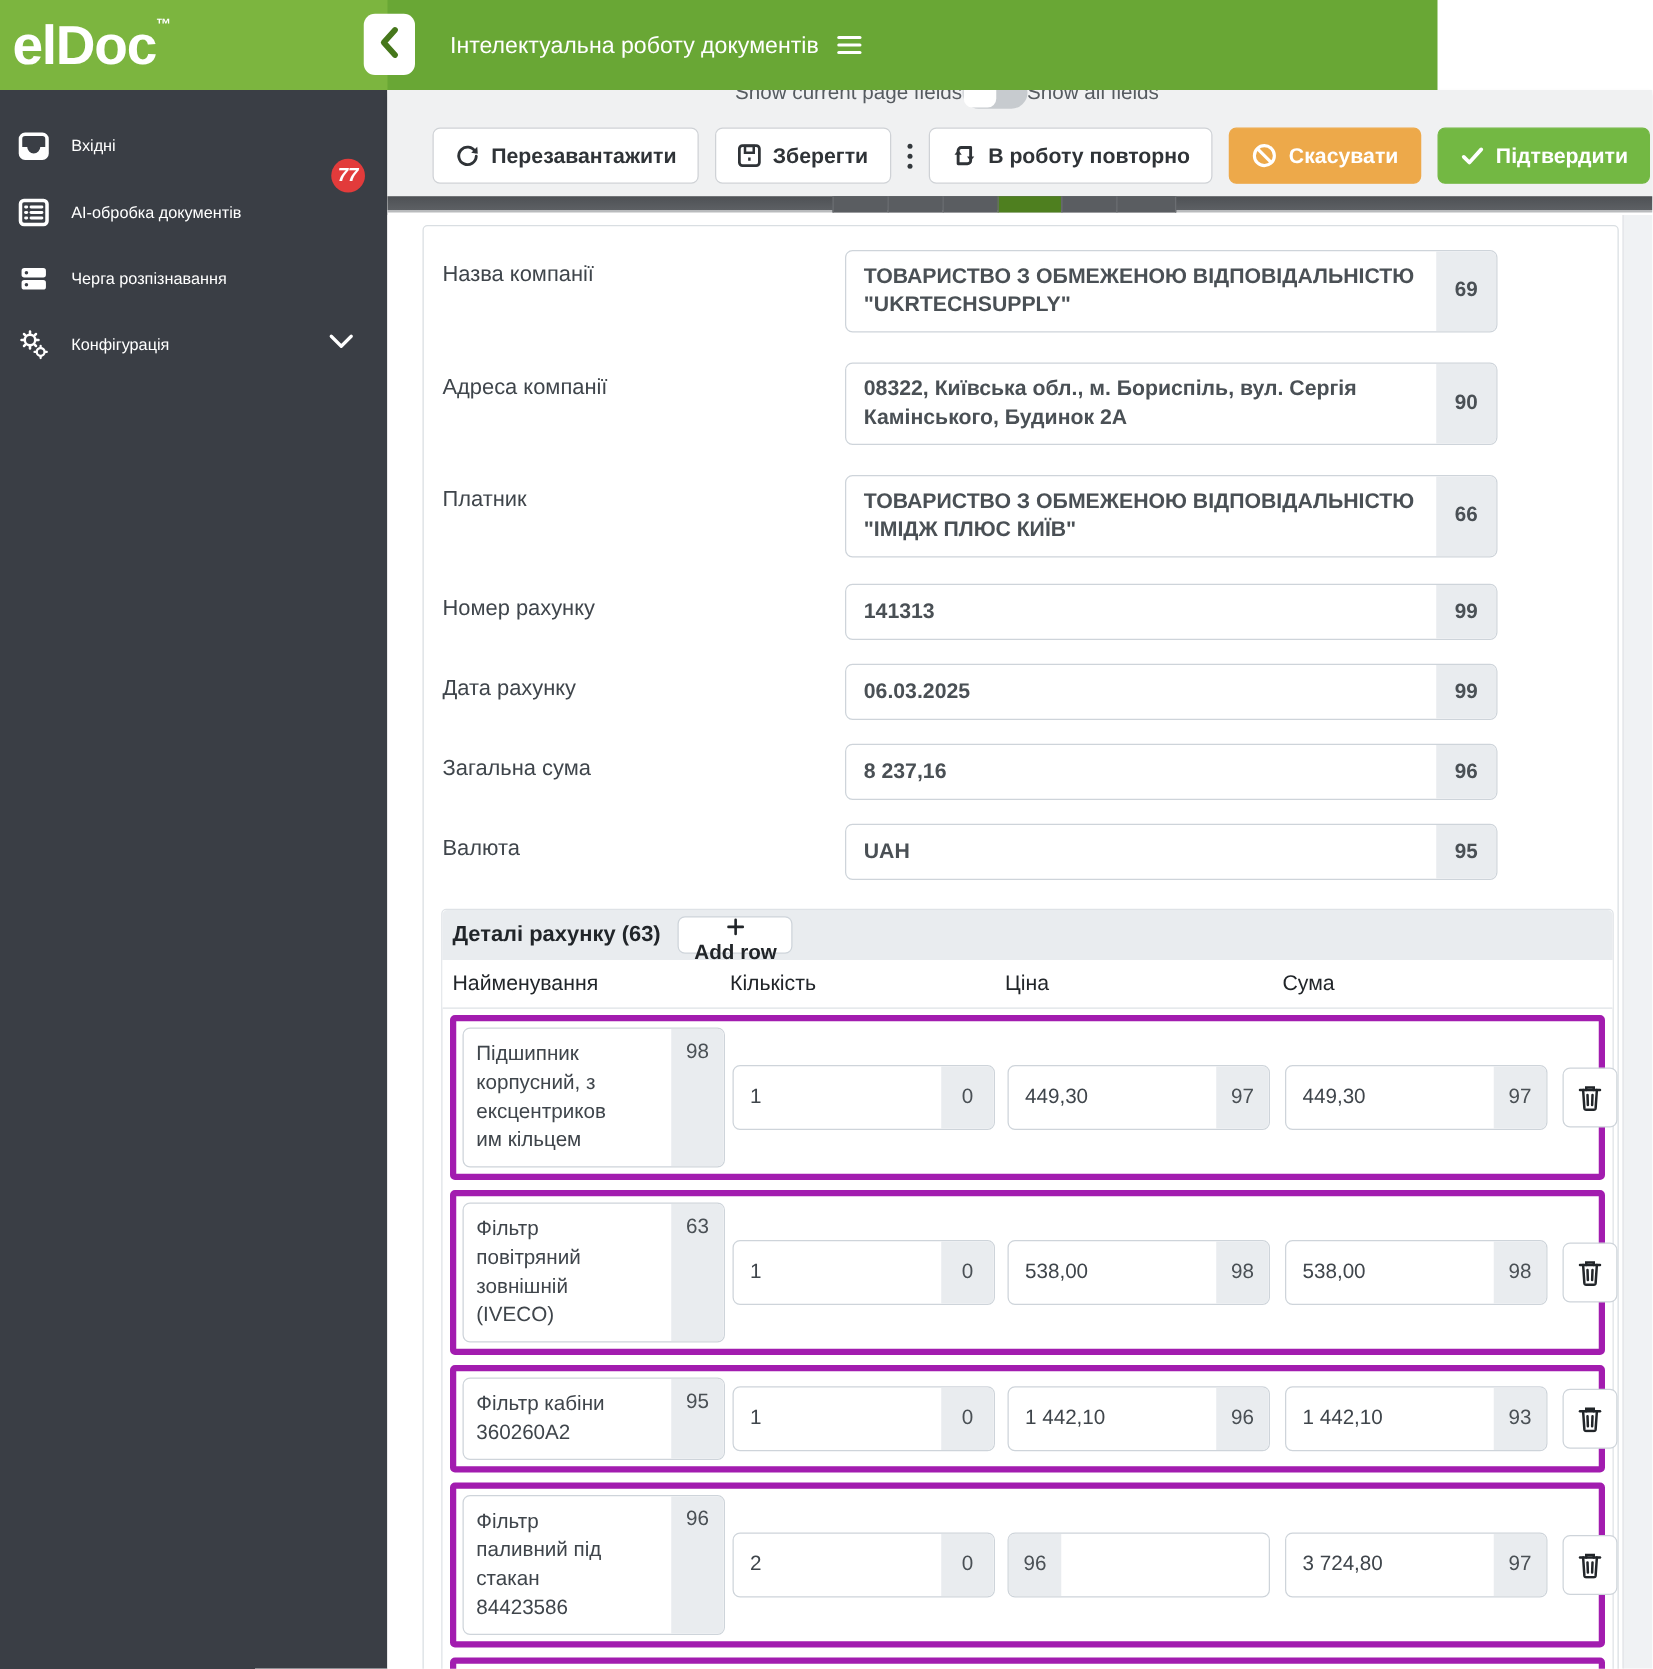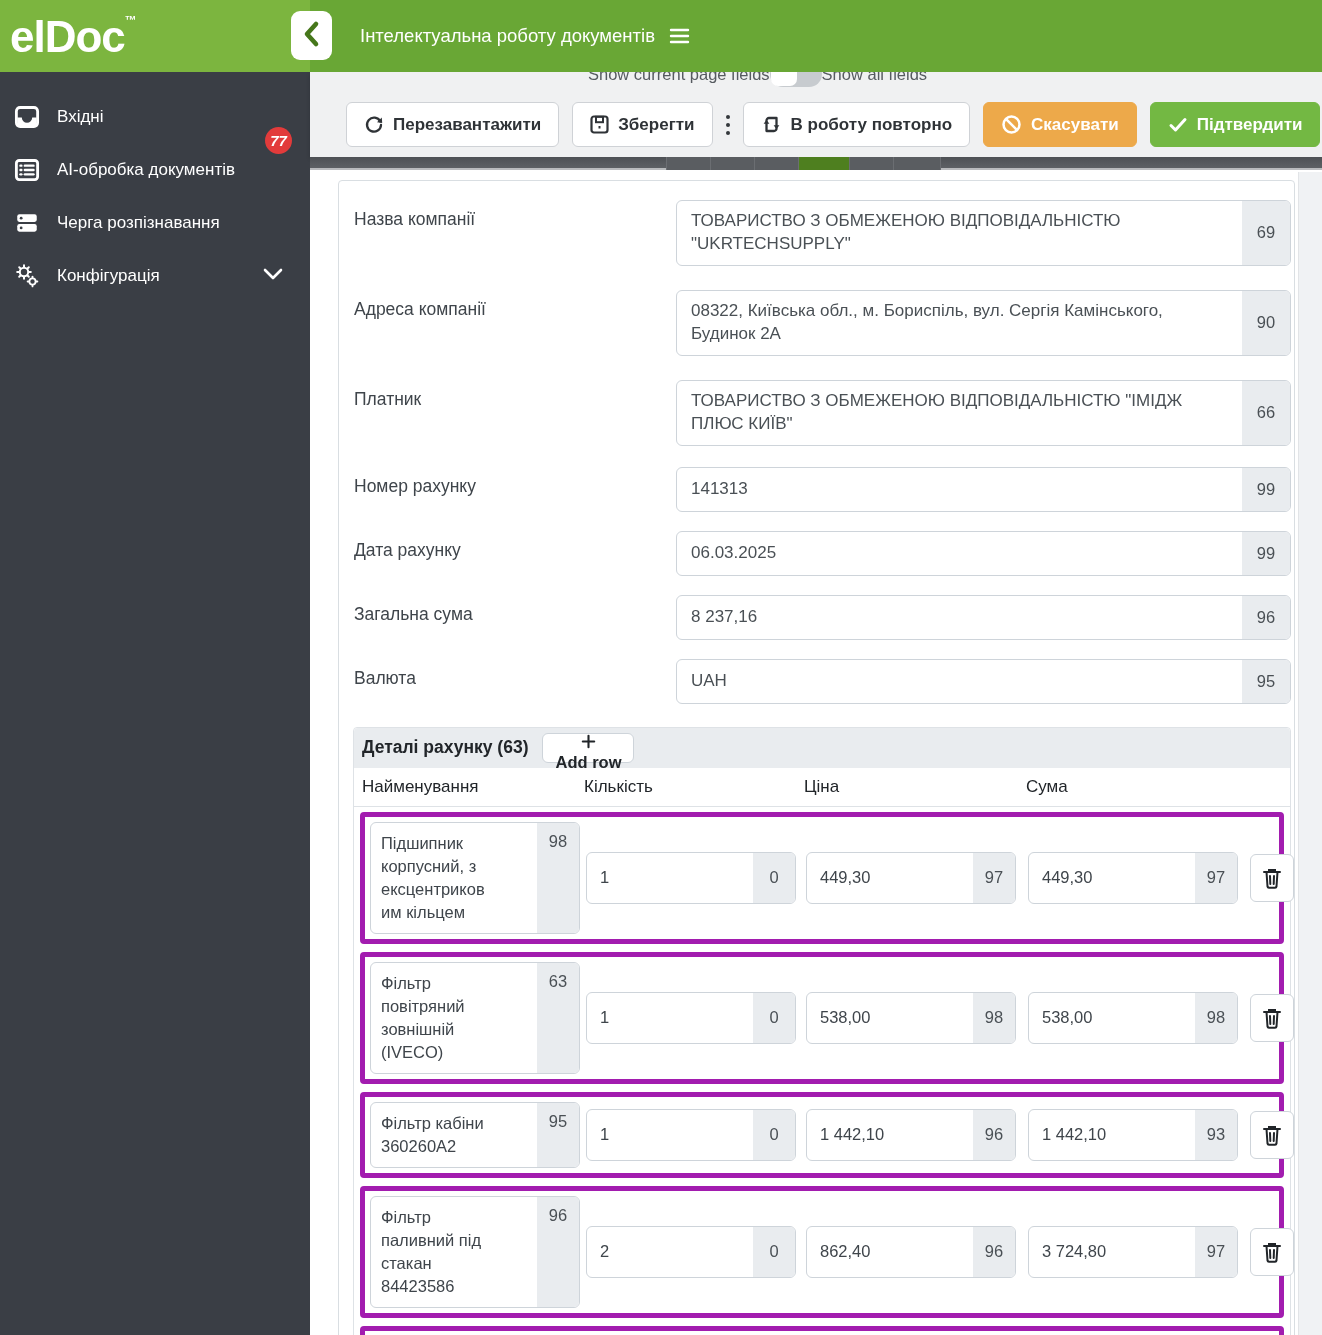--- a/index.html
+++ b/index.html
@@ -5,32 +5,32 @@
   :root{
     --logo-green:#7cb53f; --accent-green:#69a735; --sidebar-bg:#3a3e45;
     --badge-red:#e23b3b; --cancel-orange:#eda94a; --confirm-green:#73b843;
     --score-bg:#e9ecef; --active-page-green:#4e7f1f; --border-gray:#ced4da;
   }
   *{box-sizing:border-box; margin:0; padding:0;}
   html,body{width:1322px;height:1335px;overflow:hidden;}
   body{font-family:"Liberation Sans", sans-serif; background:#fff; position:relative;}
 
   
-  .header{position:absolute; left:0; top:0; width:1322px; height:72px; background:var(--accent-green); z-index:30;}
+  .header{position:absolute; left:0; top:0; width:1150px; height:72px; background:var(--accent-green); z-index:30;}
   .logo-zone{position:absolute; left:0; top:0; width:310px; height:72px; background:var(--logo-green); display:flex; align-items:center; padding-left:10px;}
   .logo{color:#fff; font-size:44px; font-weight:bold; letter-spacing:-1px; line-height:1;}
   .logo sup{font-size:12px; font-weight:bold; vertical-align:28px;}
   .back-btn{position:absolute; left:291px; top:11px; width:41px; height:49px; background:#fff; border:none; border-radius:9px; display:flex; align-items:center; justify-content:center; cursor:pointer; z-index:2;}
   .header-title-wrap{position:absolute; left:360px; top:0; height:72px; display:flex; align-items:center; gap:14px;}
   .header-title{color:#fff; font-size:18.5px; font-weight:500;}
 
   
   .sidebar{position:absolute; left:0; top:72px; width:310px; height:1263px; background:var(--sidebar-bg); padding-top:18px;}
   .side-item{height:53px; display:flex; align-items:center; padding-left:14px; gap:17px; color:#fff; cursor:pointer;}
-  .side-item .lbl{font-size:17px;}
+  .side-item .lbl{font-size:13px;}
   .badge{margin-left:auto; margin-right:18px; min-width:27px; height:27px; border-radius:50%; background:var(--badge-red); color:#fff; font-size:15px; font-weight:bold; font-style:italic; display:flex; align-items:center; justify-content:center;margin-top:48px;}
   .side-chevron{margin-left:auto; margin-right:26px;}
 
   
   .main{position:absolute; left:310px; top:72px; width:1012px; height:1263px; background:#fff;}
 
   .toolbar-area{position:relative; height:85px; background:#f0f1f2; box-shadow:0 2px 4px rgba(0,0,0,.18);}
   .fields-toggle-row{position:absolute; top:-13px; left:278px; height:30px; display:flex; align-items:center; }
   .toggle-text{font-size:16.5px; color:#565b60;}
   .toggle{width:52px; height:26px; border-radius:13px; background:#c7cbcf; display:flex; align-items:center; padding:1px; cursor:pointer;}
@@ -46,21 +46,21 @@
   .seg{position:absolute; top:0; height:13px; background:#5a5d61; border-left:1px solid #6b6e72; cursor:pointer;}
   .seg.active{background:var(--active-page-green);}
 
   .content{position:absolute; top:100px; left:0; right:0; bottom:0; background:#fff;}
   .scroll-gutter{position:absolute; right:0; top:0; bottom:0; width:24px; background:#f0f2f4; border-left:1px solid #e2e4e7;}
 
   .card{position:absolute; left:28px; top:8px; width:957px; height:1400px; background:#fff; border:1px solid #d9dee2; border-radius:4px; padding-top:19px;}
 
   .frow{display:flex; padding-left:15px;}
   .frow .flabel{width:322px; font-size:17.5px; color:#3f454b; padding-top:9px;}
-  .fbox{width:615px; display:flex; border:1px solid var(--border-gray); border-radius:6px; overflow:hidden; background:#fff;}
+  .fbox{width:522px; display:flex; border:1px solid var(--border-gray); border-radius:6px; overflow:hidden; background:#fff;font-weight:bold;}
   .fbox .fval{flex:1; padding:9px 14px; font-size:17px; color:#4a5055; line-height:1.35; display:flex; align-items:center;}
   .fbox.tall{min-height:64px;}
   .fbox.short{height:45px;}
   .fscore{width:48px; background:var(--score-bg); display:flex; align-items:center; justify-content:center; font-size:16.5px; color:#4a5055; flex:none;}
   .mb24{margin-bottom:24px;} .mb21{margin-bottom:21px;} .mb19{margin-bottom:19px;}
 
   
   .tsection{margin:23px 0 0 14px; width:938px; border:1px solid #dee2e6; border-radius:4px;}
   .tsection-head{background:var(--score-bg); padding:5px 8px; display:flex; align-items:center; gap:14px; border-radius:4px 4px 0 0;}
   .tsection-title{font-size:17.5px; font-weight:bold; color:#212529;}
@@ -437,21 +437,20 @@
             <div class="name-box">
               <div class="name-text">Фільтр паливний під стакан 84423586</div>
               <div class="name-spacer"></div>
               <div class="name-score">96</div>
             </div>
             <div class="cell-box">
               <div class="cell-val">2</div>
               <div class="cell-score">0</div>
             </div>
             <div class="cell-box">
-              <div class="cell-val">862,40</div>
               <div class="cell-score">96</div>
             </div>
             <div class="cell-box">
               <div class="cell-val">3 724,80</div>
               <div class="cell-score">97</div>
             </div>
             <button class="trash-btn">
               <span style="display:flex;">
                 <svg width="20" height="22" viewBox="0 0 20 22">
                     <g stroke="#212529" stroke-width="2" fill="none" stroke-linecap="round">

